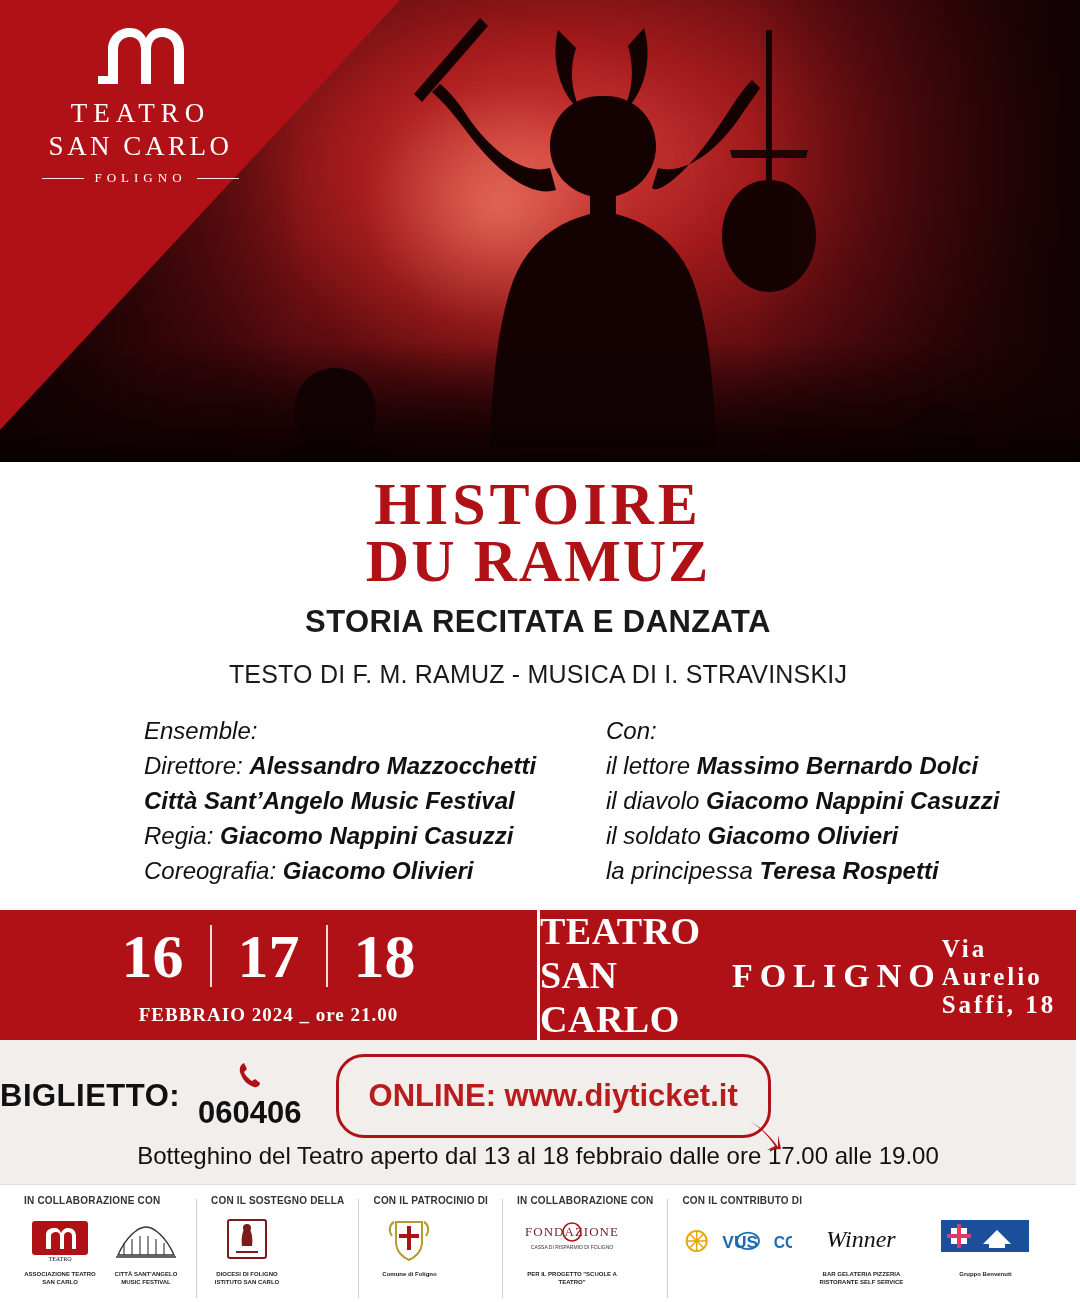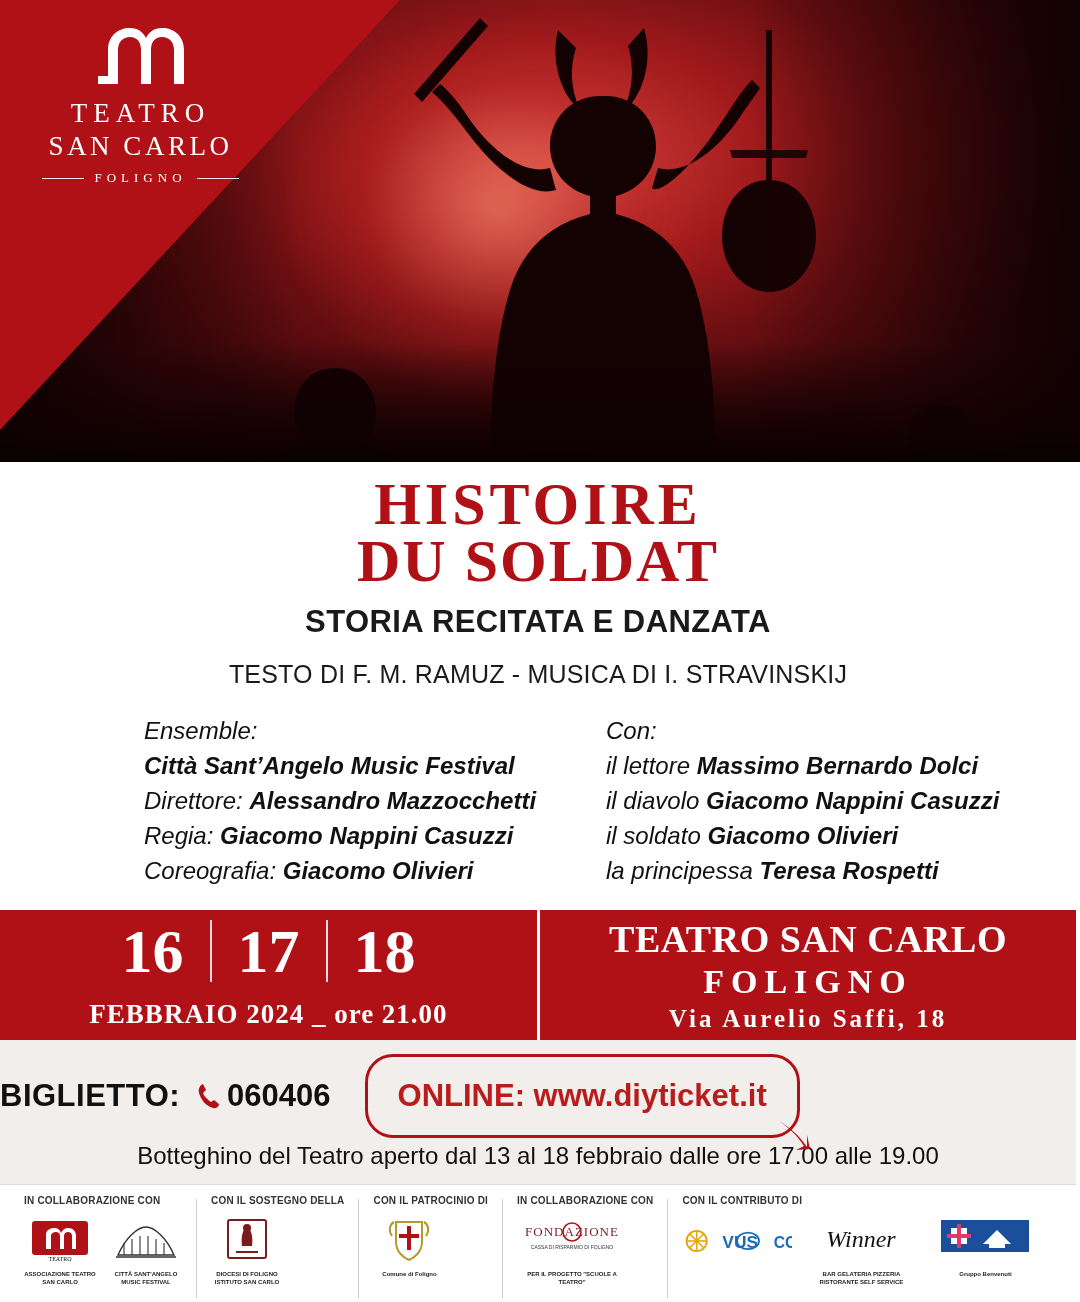--- a/index.html
+++ b/index.html
@@ -130,41 +130,41 @@
   .days {
     display: flex; align-items: center; gap: 0;
     font-family: "Liberation Serif", serif;
     font-weight: 700; font-size: 62px; line-height: 1;
   }
   .days .d { padding: 0 26px; }
   .days .sep { width: 2px; height: 62px; background: #fff; opacity: .85; }
   .daterow {
     margin-top: 17px;
     font-family: "Liberation Serif", serif;
-    font-weight: 700; font-size: 27px; letter-spacing: 1px;
+    font-weight: 700; font-size: 19px; letter-spacing: 1px;
   }
   .datebar .right {
     flex: 1;
-    display: flex; flex-direction: column; align-items: center; justify-content: center;
+    display: flex; flex-direction: row; align-items: center; justify-content: center;
   }
   .venue1 { font-family: "Liberation Serif", serif; font-weight: 700; font-size: 38px; letter-spacing: .5px; }
   .venue2 { font-family: "Liberation Serif", serif; font-weight: 700; font-size: 34px; letter-spacing: 7px; margin-top: 2px; }
   .venue3 { font-family: "Liberation Serif", serif; font-weight: 700; font-size: 25px; letter-spacing: 3px; margin-top: 4px; }
 
   
   .tickets {
     background: #f2eeec;
     padding: 14px 0 14px;
     text-align: center;
   }
   .trow {
     display: flex; align-items: center; gap: 18px;
   }
   .biglietto { font-size: 31px; font-weight: 700; color: #111; letter-spacing: .5px; }
-  .phone-wrap { display: flex; align-items: center; gap: 7px; }
+  .phone-wrap { display: flex; align-items: center; gap: 7px; flex-direction: column; }
   .phone-icon { width: 22px; height: 26px; }
   .phone-num { font-size: 31px; font-weight: 700; color: #111; }
   .online-pill {
     margin-left: 16px;
     border: 3px solid #b01116;
     border-radius: 28px;
     padding: 21px 30px;
     font-size: 31px; font-weight: 700; color: #b91c1c;
     position: relative;
   }
@@ -252,31 +252,31 @@
         <span class="line"></span>
         <span class="logo-foligno">FOLIGNO</span>
         <span class="line"></span>
       </div>
     </div>
   </div>
 
   <div class="title-area">
     <div class="t-main">
       <div>HISTOIRE</div>
-      <div class="l2">DU SOLDAT</div>
+      <div class="l2">DU RAMUZ</div>
     </div>
     <div class="t-sub">STORIA RECITATA E DANZATA</div>
     <div class="t-sub2">TESTO DI F. M. RAMUZ - MUSICA DI I. STRAVINSKIJ</div>
   </div>
 
   <div class="credits">
     <div class="col left">
       <div class="cline"><span class="lead">Ensemble:</span></div>
+      <div class="cline"><span class="lead">Direttore:</span> <b>Alessandro Mazzocchetti</b></div>
       <div class="cline"><b>Città Sant’Angelo Music Festival</b></div>
-      <div class="cline"><span class="lead">Direttore:</span> <b>Alessandro Mazzocchetti</b></div>
       <div class="cline"><span class="lead">Regia:</span> <b>Giacomo Nappini Casuzzi</b></div>
       <div class="cline"><span class="lead">Coreografia:</span> <b>Giacomo Olivieri</b></div>
     </div>
     <div class="col right">
       <div class="cline"><span class="lead">Con:</span></div>
       <div class="cline"><span class="lead">il lettore</span> <b>Massimo Bernardo Dolci</b></div>
       <div class="cline"><span class="lead">il diavolo</span> <b>Giacomo Nappini Casuzzi</b></div>
       <div class="cline"><span class="lead">il soldato</span> <b>Giacomo Olivieri</b></div>
       <div class="cline"><span class="lead">la principessa</span> <b>Teresa Rospetti</b></div>
     </div>

